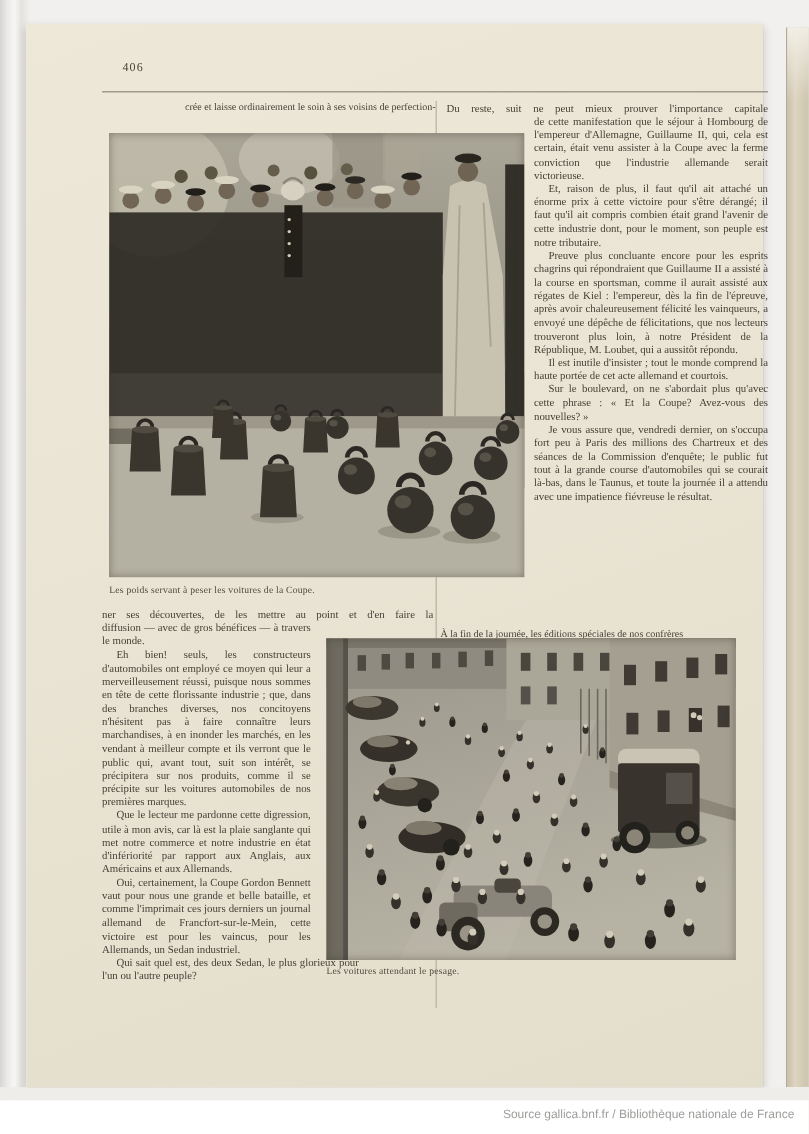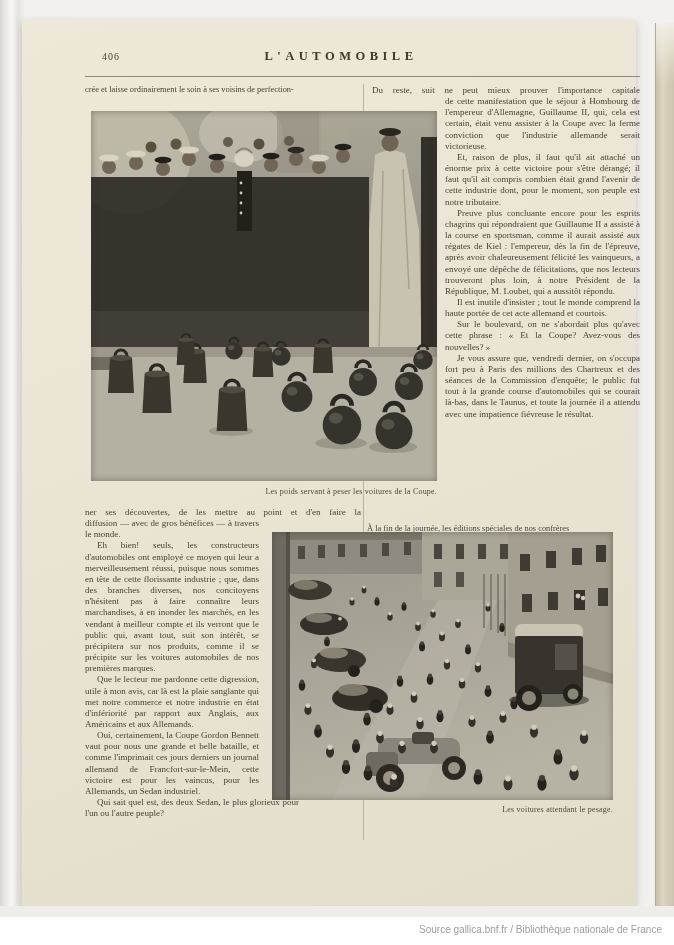--- a/index.html
+++ b/index.html
@@ -17,63 +17,62 @@
     background:linear-gradient(170deg,#f2efe6 0%,rgba(242,239,230,0) 75%);}
 
   
   .page-number{position:absolute;left:80px;top:31px;font-size:10px;letter-spacing:1px;color:#4a443a;}
   .journal-title{position:absolute;left:63px;top:29px;width:512px;text-align:center;
     font-size:12.5px;font-weight:bold;letter-spacing:4.5px;color:#3e382e;}
   .header-rule{position:absolute;left:63px;top:56px;width:555px;height:0;border-top:1px solid #8f897b;}
   .col-divider{position:absolute;left:341px;top:64px;width:1px;height:756px;background:#a59d8d;opacity:.7;}
 
   
-  .intro-line{position:absolute;left:63px;top:65px;width:278px;font-size:8.4px;color:#453f36;white-space:nowrap;}
+  .intro-line{position:absolute;left:63px;top:65px;width:278px;font-size:8.4px;color:#453f36;white-space:nowrap;text-align:right;}
   .right-col{position:absolute;left:350px;top:65px;width:268px;font-size:9px;line-height:11.15px;
     color:#453f36;text-align:justify;}
   .first-line{text-align:justify;text-align-last:justify;}
   .beside{padding-left:73px;min-height:425px;box-sizing:border-box;}
   .right-col p,.left-col p{margin:0;padding:0;}
   p.indent{text-indent:12px;}
   .below-photo{white-space:nowrap;font-size:8.4px;margin-left:-5px;margin-top:2px;}
 
   .left-col{position:absolute;left:63px;top:487px;width:276px;font-size:9px;line-height:11.15px;
     color:#453f36;text-align:justify;}
   .lc-first{text-align:justify;text-align-last:justify;}
   .lc-narrow{width:174px;}
   .lc-close{width:214px;text-indent:12px;}
 
   
   .photo{position:absolute;background:#b0ab9d;}
   .photo svg{display:block;}
   .photo::after{content:"";position:absolute;inset:0;box-shadow:inset 0 0 7px rgba(55,50,40,.45);}
   .photo1{left:69px;top:91px;width:346px;height:370px;}
   .photo2{left:250px;top:512px;width:341px;height:268px;}
-  .caption{position:absolute;text-align:right;font-size:8px;color:#4e483e;letter-spacing:.2px;}
+  .caption{position:absolute;text-align:left;font-size:8px;color:#4e483e;letter-spacing:.2px;}
   .caption1{left:69px;top:467px;width:346px;}
   .caption2{left:250px;top:785px;width:341px;}
   .closing-line{position:absolute;left:338px;top:799px;width:302px;text-align:center;
     font-size:9.3px;color:#453f36;}
   .closing-line .it{font-style:italic;}
 
   
   .below-page{position:absolute;left:0;top:906px;width:674px;height:11px;background:#efedea;}
   .footer-bar{position:absolute;left:0;top:917px;width:674px;height:28px;background:#ffffff;}
   .footer-text{position:absolute;right:12px;top:7px;font-family:"Liberation Sans",sans-serif;
     font-size:10px;color:#9d9d9b;}
 </style>
 </head>
 <body>
 
 <div class="stage">
   <div class="gutter"></div>
 
   <div class="page">
     <div class="page-number">406</div>
-    <div class="journal-title">L'AUTOMOBILE</div>
     <div class="header-rule"></div>
     <div class="col-divider"></div>
 
     <div class="intro-line">crée et laisse ordinairement le soin à ses voisins de perfection-</div>
 
     <div class="right-col">
       <div class="first-line">Du reste, suit ne peut mieux prouver l'importance capitale</div>
       <div class="beside">
         <p>de cette manifestation que le séjour à Hombourg de l'empereur d'Allemagne, Guillaume II, qui, cela est certain, était venu assister à la Coupe avec la ferme conviction que l'industrie allemande serait victorieuse.</p>
         <p class="indent">Et, raison de plus, il faut qu'il ait attaché un énorme prix à cette victoire pour s'être dérangé; il faut qu'il ait compris combien était grand l'avenir de cette industrie dont, pour le moment, son peuple est notre tributaire.</p>

